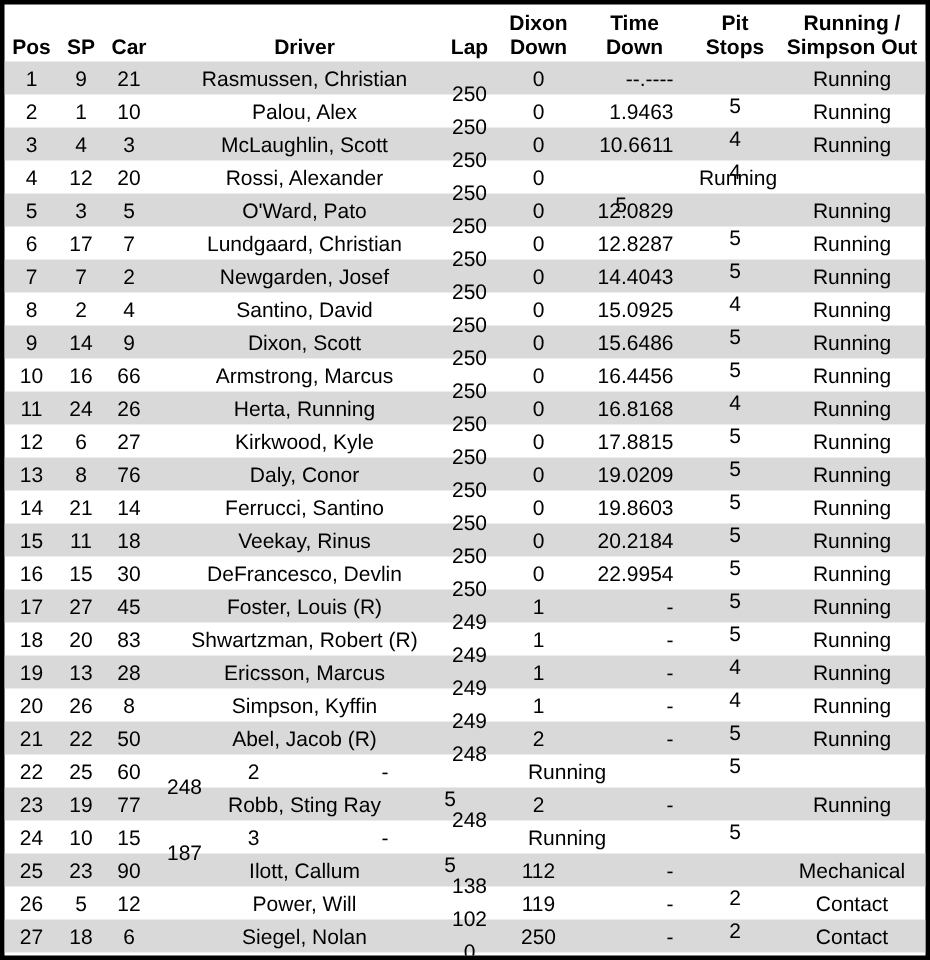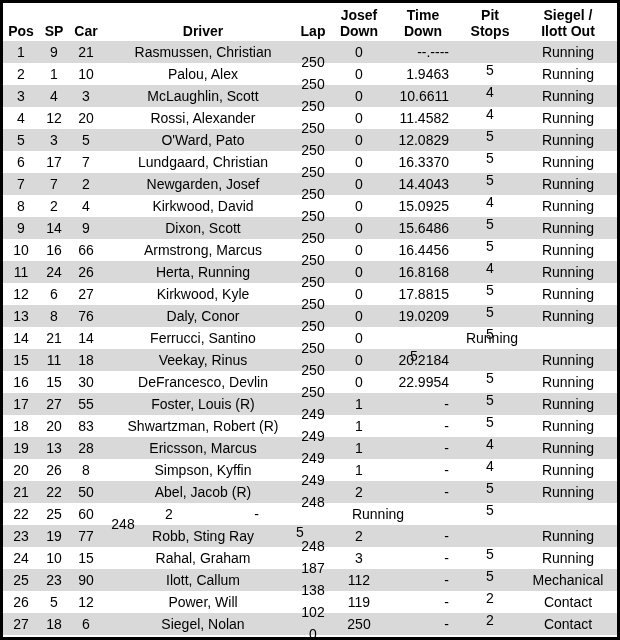--- a/index.html
+++ b/index.html
@@ -53,34 +53,34 @@
 
 <div class="box-score">
 
   <div class="thead">
     <div class="th c-pos">Pos</div>
     <div class="th c-sp">SP</div>
     <div class="th c-car">Car</div>
     <div class="th c-driver">Driver</div>
     <div class="th c-lap">Lap</div>
     <div class="th c-ldown two-line">
-      <div>Josef</div>
+      <div>Dixon</div>
       <div>Down</div>
     </div>
     <div class="th c-time two-line">
       <div>Time</div>
       <div>Down</div>
     </div>
     <div class="th c-pit two-line">
       <div>Pit</div>
       <div>Stops</div>
     </div>
     <div class="th c-status two-line">
-      <div>Siegel /</div>
-      <div>Ilott Out</div>
+      <div>Running /</div>
+      <div>Simpson Out</div>
     </div>
   </div>
 
   <div class="tbody">
       <div class="tr odd">
     <div class="td c-pos">1</div>
     <div class="td c-sp">9</div>
     <div class="td c-car">21</div>
     <div class="td c-driver">Rasmussen, Christian</div>
     <div class="td c-lap">250</div>
@@ -111,21 +111,20 @@
     <div class="td c-pit">4</div>
     <div class="td c-status">Running</div>
   </div>
       <div class="tr">
     <div class="td c-pos">4</div>
     <div class="td c-sp">12</div>
     <div class="td c-car">20</div>
     <div class="td c-driver">Rossi, Alexander</div>
     <div class="td c-lap">250</div>
     <div class="td c-ldown">0</div>
-    <div class="td c-time">11.4582</div>
     <div class="td c-pit">5</div>
     <div class="td c-status">Running</div>
   </div>
       <div class="tr odd">
     <div class="td c-pos">5</div>
     <div class="td c-sp">3</div>
     <div class="td c-car">5</div>
     <div class="td c-driver">O'Ward, Pato</div>
     <div class="td c-lap">250</div>
     <div class="td c-ldown">0</div>
@@ -133,40 +132,40 @@
     <div class="td c-pit">5</div>
     <div class="td c-status">Running</div>
   </div>
       <div class="tr">
     <div class="td c-pos">6</div>
     <div class="td c-sp">17</div>
     <div class="td c-car">7</div>
     <div class="td c-driver">Lundgaard, Christian</div>
     <div class="td c-lap">250</div>
     <div class="td c-ldown">0</div>
-    <div class="td c-time">16.3370</div>
+    <div class="td c-time">12.8287</div>
     <div class="td c-pit">5</div>
     <div class="td c-status">Running</div>
   </div>
       <div class="tr odd">
     <div class="td c-pos">7</div>
     <div class="td c-sp">7</div>
     <div class="td c-car">2</div>
     <div class="td c-driver">Newgarden, Josef</div>
     <div class="td c-lap">250</div>
     <div class="td c-ldown">0</div>
     <div class="td c-time">14.4043</div>
     <div class="td c-pit">4</div>
     <div class="td c-status">Running</div>
   </div>
       <div class="tr">
     <div class="td c-pos">8</div>
     <div class="td c-sp">2</div>
     <div class="td c-car">4</div>
-    <div class="td c-driver">Kirkwood, David</div>
+    <div class="td c-driver">Santino, David</div>
     <div class="td c-lap">250</div>
     <div class="td c-ldown">0</div>
     <div class="td c-time">15.0925</div>
     <div class="td c-pit">5</div>
     <div class="td c-status">Running</div>
   </div>
       <div class="tr odd">
     <div class="td c-pos">9</div>
     <div class="td c-sp">14</div>
     <div class="td c-car">9</div>
@@ -221,20 +220,21 @@
     <div class="td c-pit">5</div>
     <div class="td c-status">Running</div>
   </div>
       <div class="tr">
     <div class="td c-pos">14</div>
     <div class="td c-sp">21</div>
     <div class="td c-car">14</div>
     <div class="td c-driver">Ferrucci, Santino</div>
     <div class="td c-lap">250</div>
     <div class="td c-ldown">0</div>
+    <div class="td c-time">19.8603</div>
     <div class="td c-pit">5</div>
     <div class="td c-status">Running</div>
   </div>
       <div class="tr odd">
     <div class="td c-pos">15</div>
     <div class="td c-sp">11</div>
     <div class="td c-car">18</div>
     <div class="td c-driver">Veekay, Rinus</div>
     <div class="td c-lap">250</div>
     <div class="td c-ldown">0</div>
@@ -249,21 +249,21 @@
     <div class="td c-driver">DeFrancesco, Devlin</div>
     <div class="td c-lap">250</div>
     <div class="td c-ldown">0</div>
     <div class="td c-time">22.9954</div>
     <div class="td c-pit">5</div>
     <div class="td c-status">Running</div>
   </div>
       <div class="tr odd">
     <div class="td c-pos">17</div>
     <div class="td c-sp">27</div>
-    <div class="td c-car">55</div>
+    <div class="td c-car">45</div>
     <div class="td c-driver">Foster, Louis (R)</div>
     <div class="td c-lap">249</div>
     <div class="td c-ldown">1</div>
     <div class="td c-time">-</div>
     <div class="td c-pit">5</div>
     <div class="td c-status">Running</div>
   </div>
       <div class="tr">
     <div class="td c-pos">18</div>
     <div class="td c-sp">20</div>
@@ -326,21 +326,20 @@
     <div class="td c-lap">248</div>
     <div class="td c-ldown">2</div>
     <div class="td c-time">-</div>
     <div class="td c-pit">5</div>
     <div class="td c-status">Running</div>
   </div>
       <div class="tr">
     <div class="td c-pos">24</div>
     <div class="td c-sp">10</div>
     <div class="td c-car">15</div>
-    <div class="td c-driver">Rahal, Graham</div>
     <div class="td c-lap">187</div>
     <div class="td c-ldown">3</div>
     <div class="td c-time">-</div>
     <div class="td c-pit">5</div>
     <div class="td c-status">Running</div>
   </div>
       <div class="tr odd">
     <div class="td c-pos">25</div>
     <div class="td c-sp">23</div>
     <div class="td c-car">90</div>

